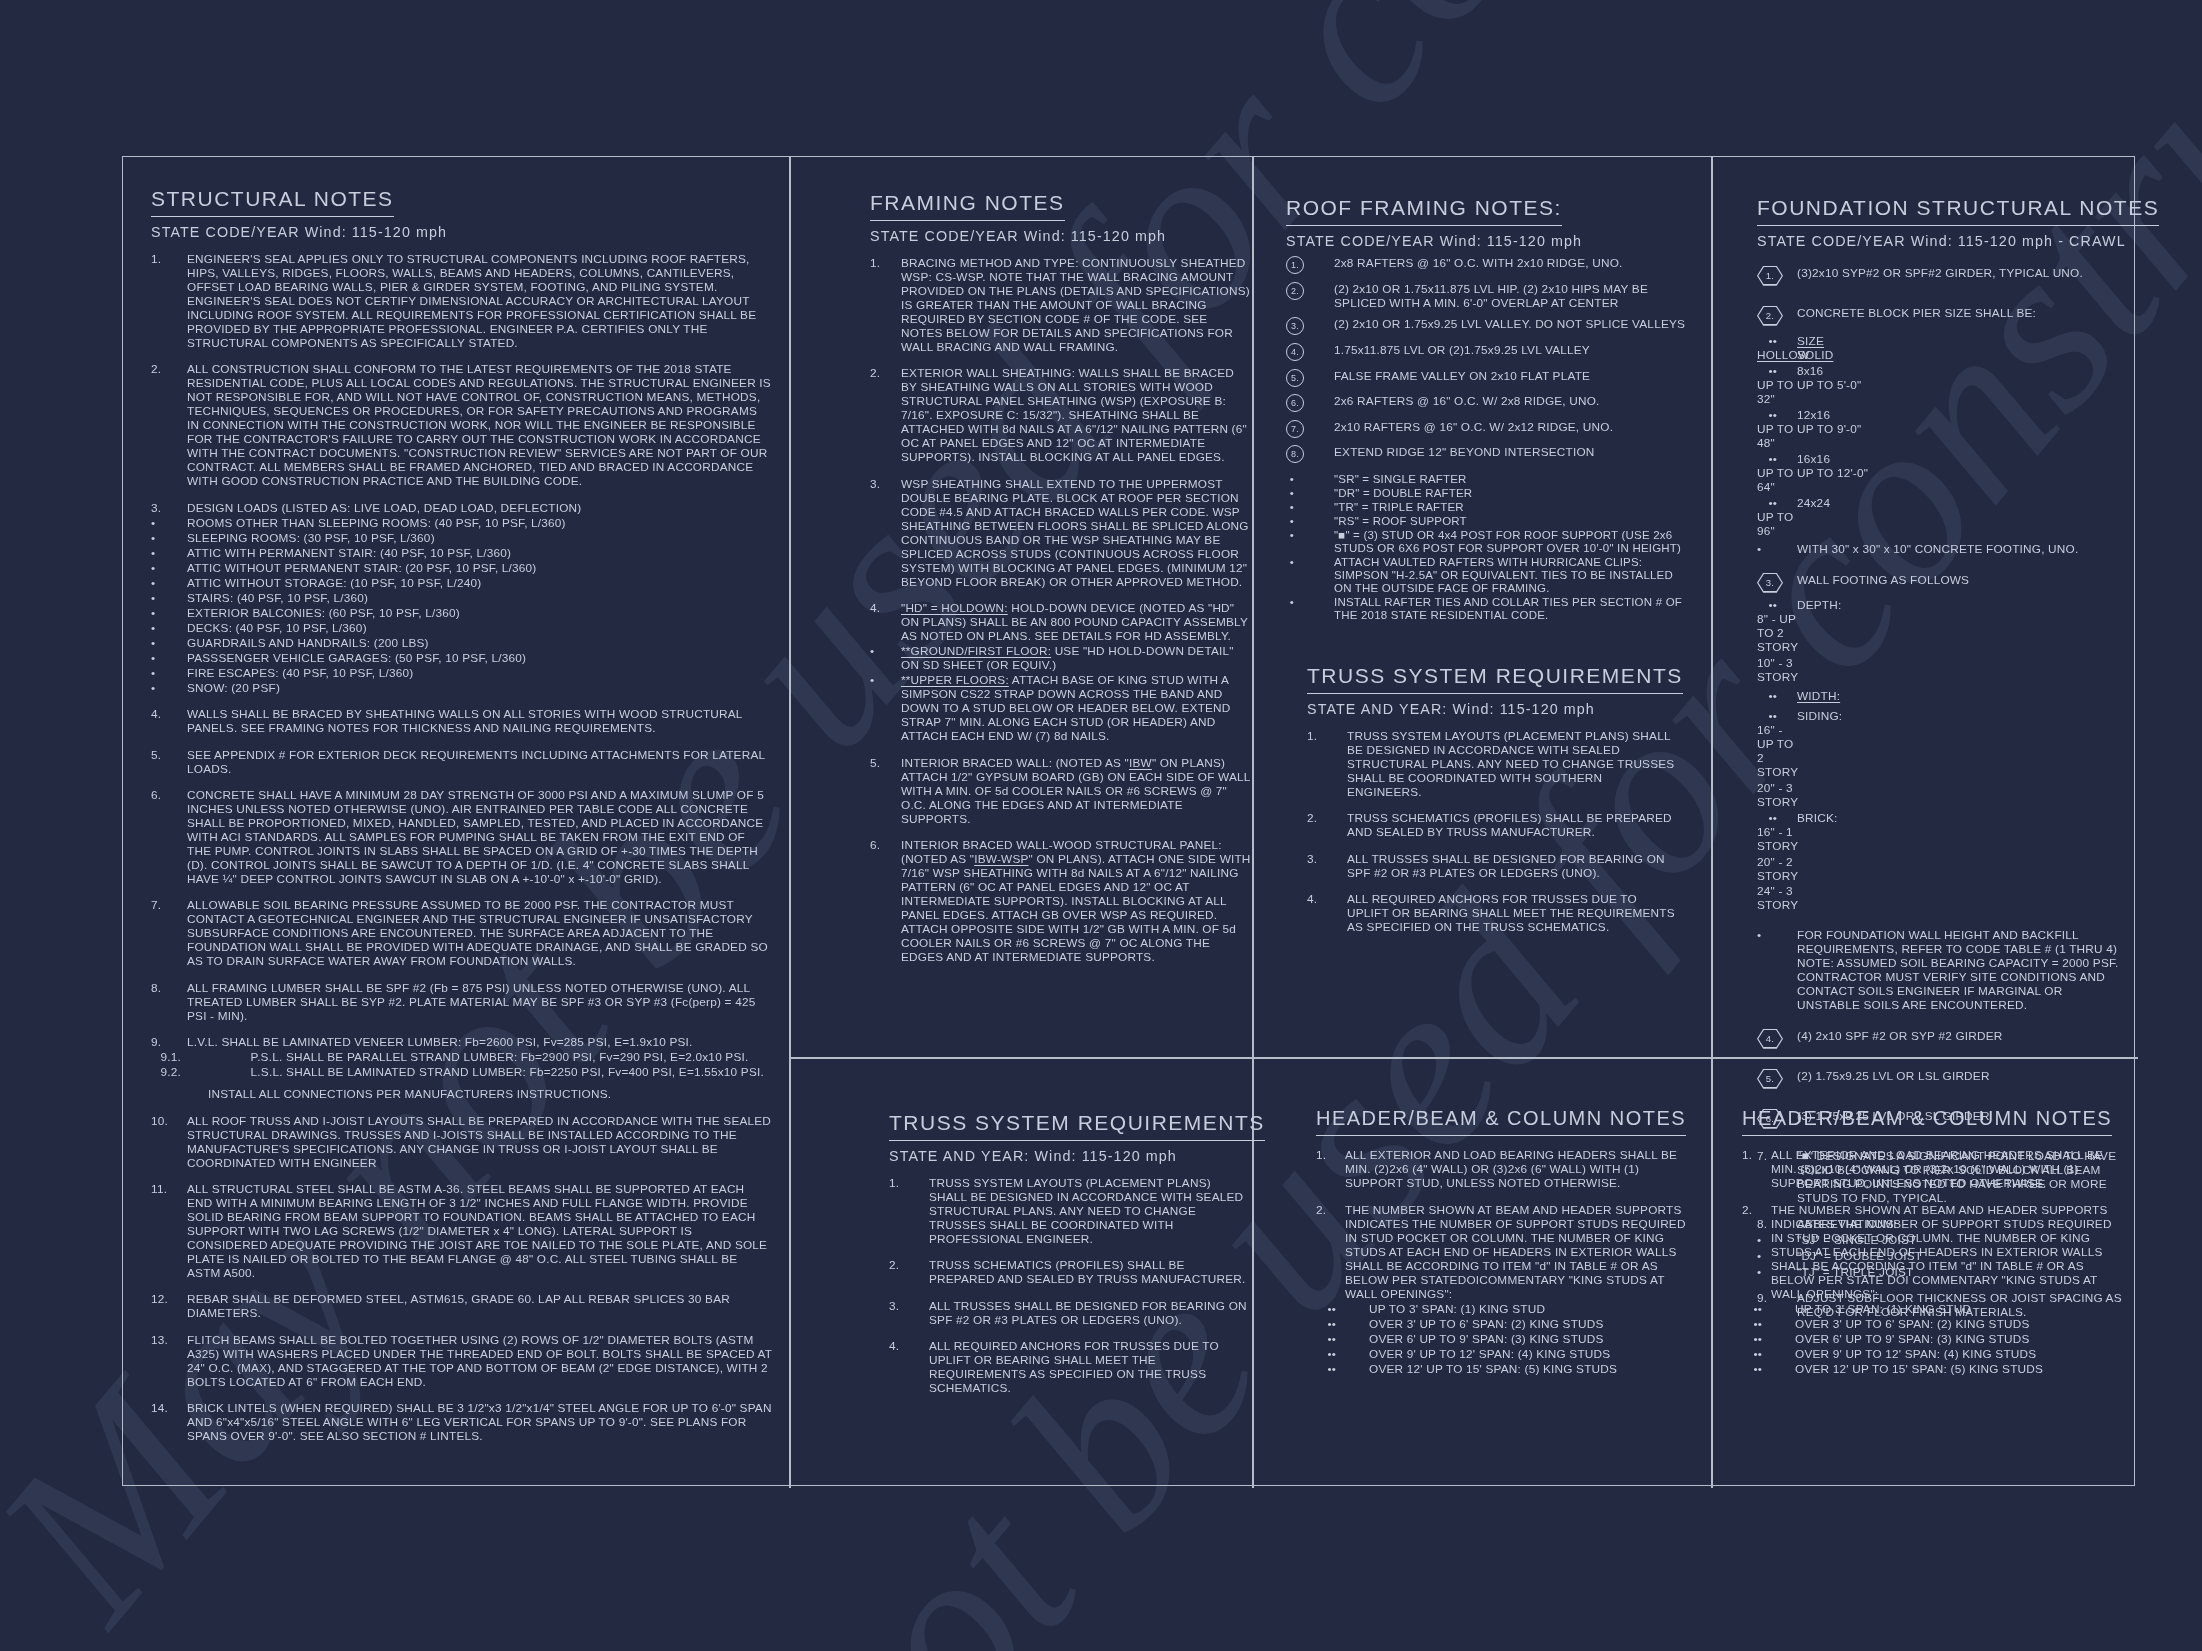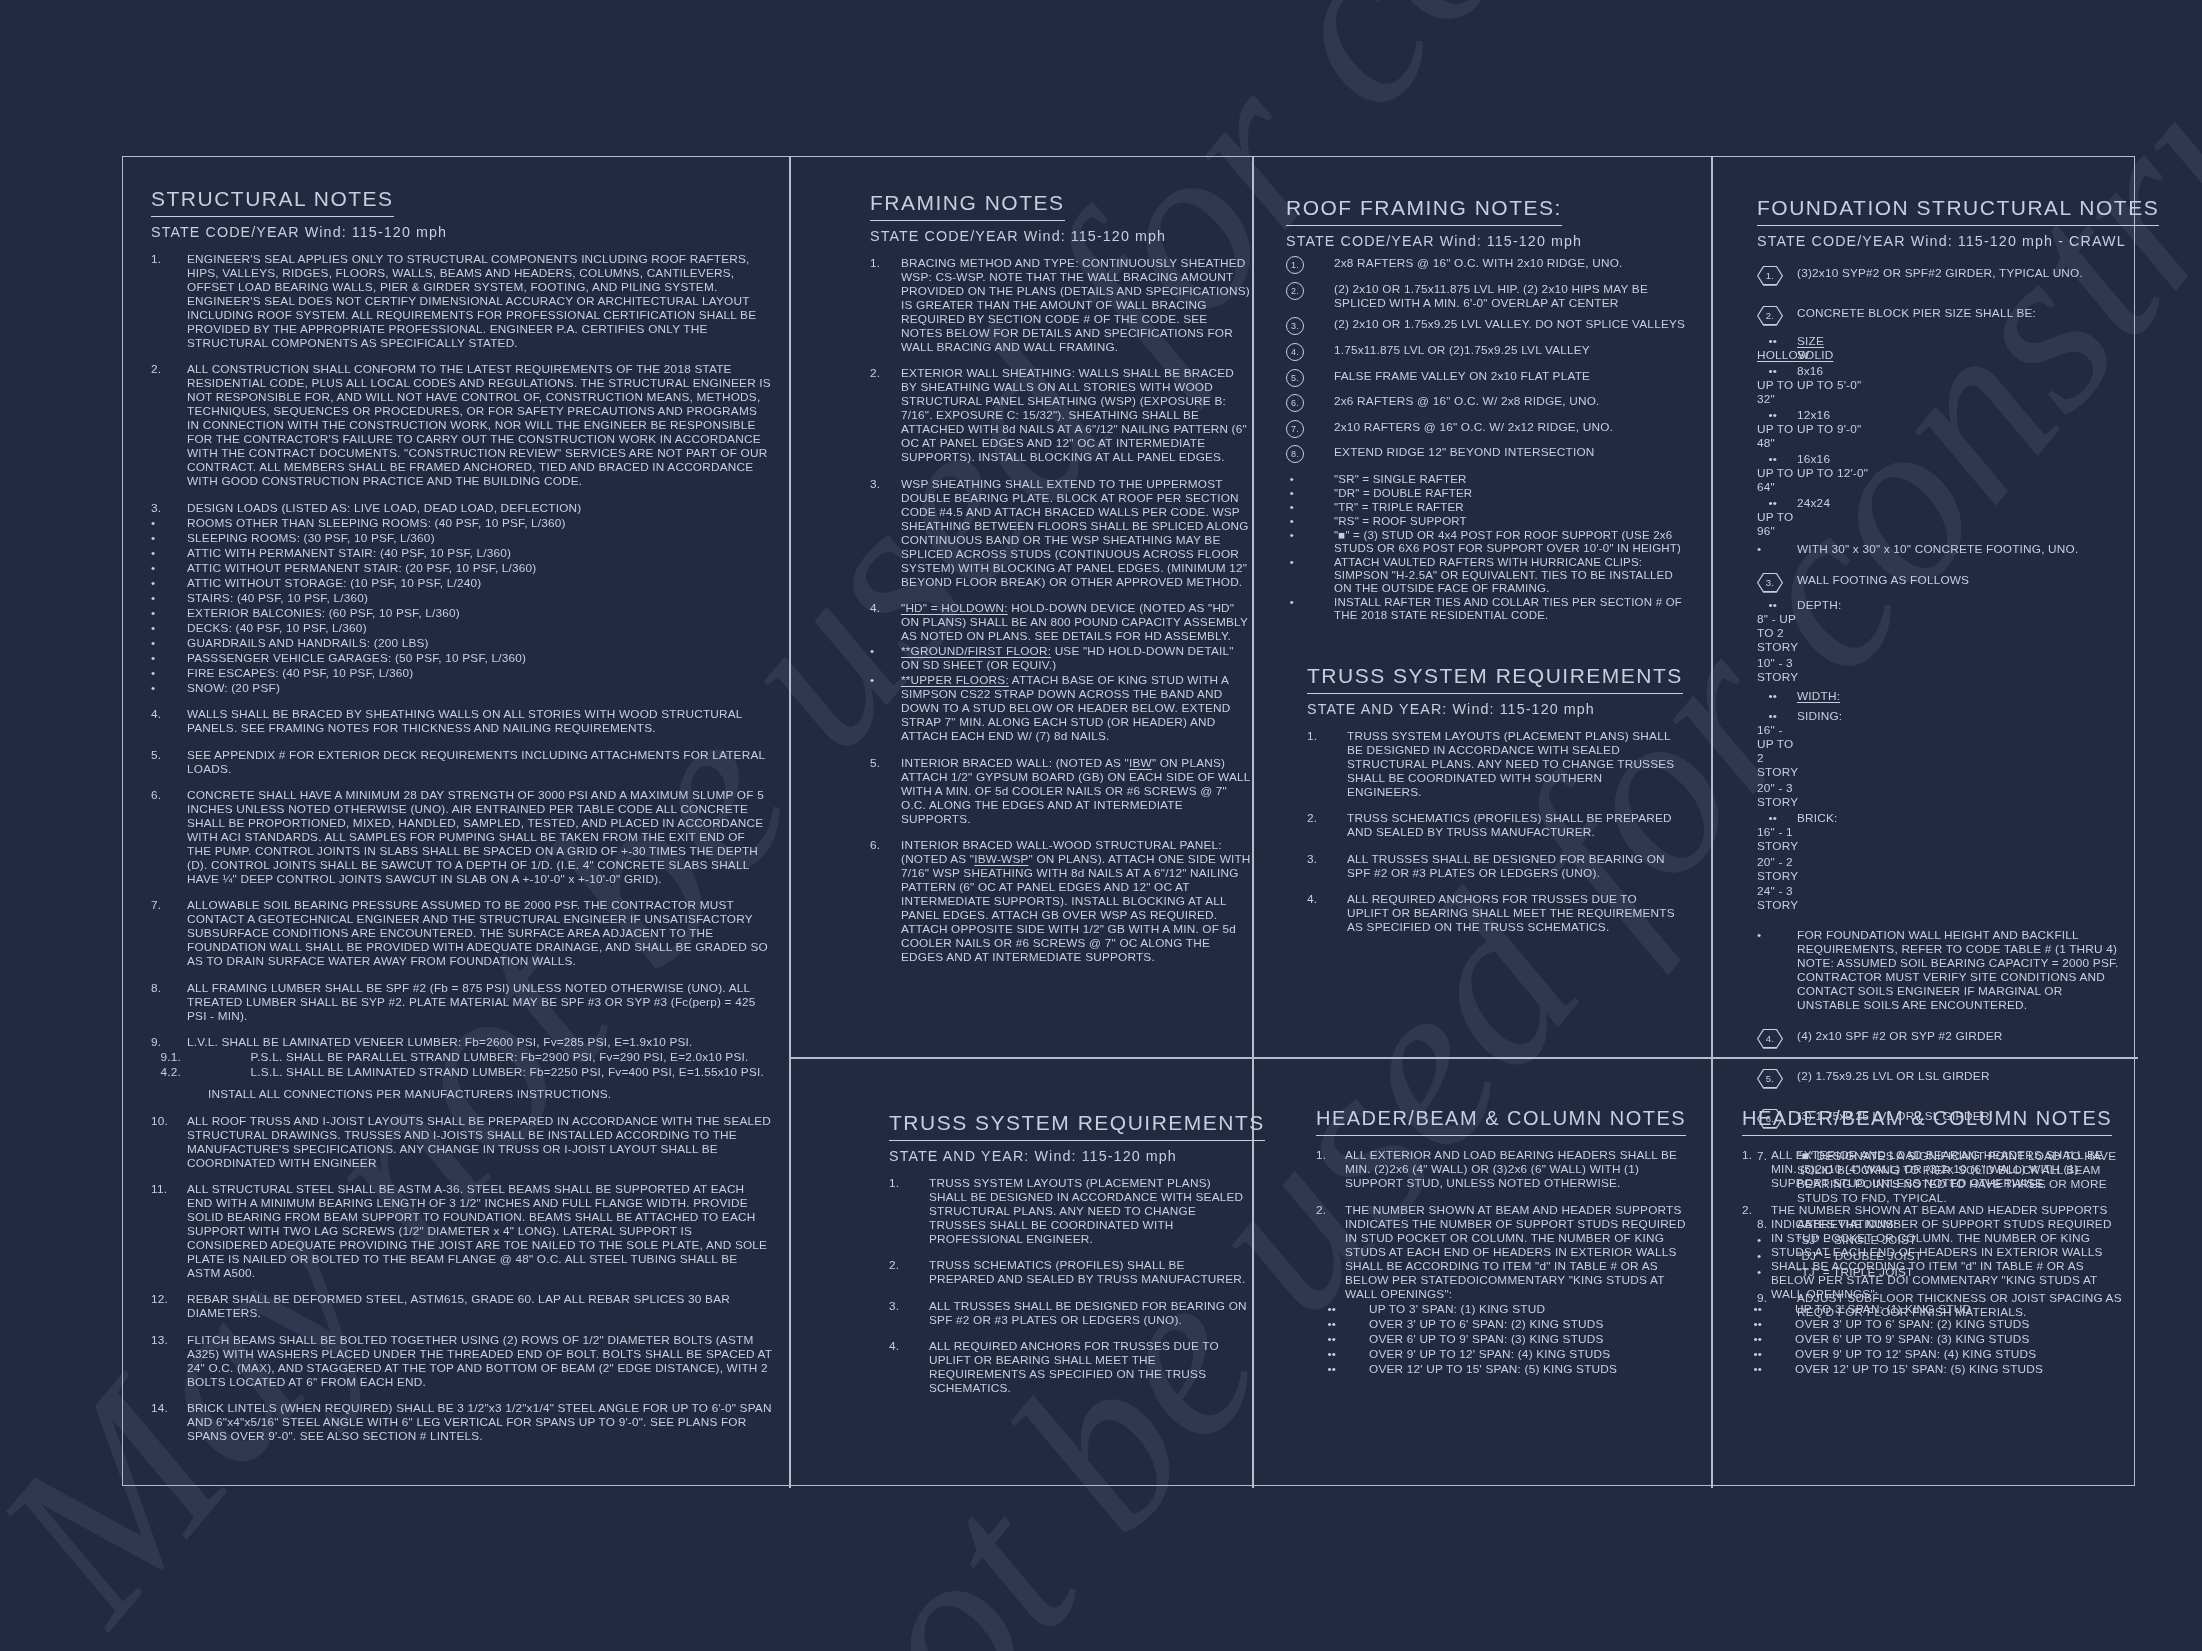--- a/index.html
+++ b/index.html
@@ -170,21 +170,21 @@
         </div>
         <div class="it it-num">
           <span class="mk">9.</span>
           <span class="tx">L.V.L.  SHALL BE LAMINATED VENEER LUMBER: Fb=2600 PSI, Fv=285 PSI, E=1.9x10  PSI.</span>
         </div>
         <div class="it it-sub">
           <span class="mk">9.1.</span>
           <span class="tx">P.S.L.  SHALL BE PARALLEL STRAND LUMBER: Fb=2900 PSI, Fv=290 PSI, E=2.0x10  PSI.</span>
         </div>
         <div class="it it-sub">
-          <span class="mk">4.2.</span>
+          <span class="mk">9.2.</span>
           <span class="tx">L.S.L.  SHALL BE LAMINATED STRAND LUMBER: Fb=2250 PSI, Fv=400 PSI, E=1.55x10  PSI.</span>
         </div>
         <div class="it it-cont">
           <span class="mk"></span>
           <span class="tx">INSTALL ALL CONNECTIONS PER MANUFACTURERS INSTRUCTIONS.</span>
         </div>
         <div class="it it-num">
           <span class="mk">10.</span>
           <span class="tx">ALL ROOF TRUSS AND I-JOIST LAYOUTS SHALL BE PREPARED IN ACCORDANCE WITH THE SEALED STRUCTURAL DRAWINGS. TRUSSES AND I-JOISTS SHALL BE INSTALLED ACCORDING TO THE MANUFACTURE'S SPECIFICATIONS. ANY CHANGE IN TRUSS OR I-JOIST LAYOUT SHALL BE COORDINATED WITH ENGINEER</span>
         </div>

